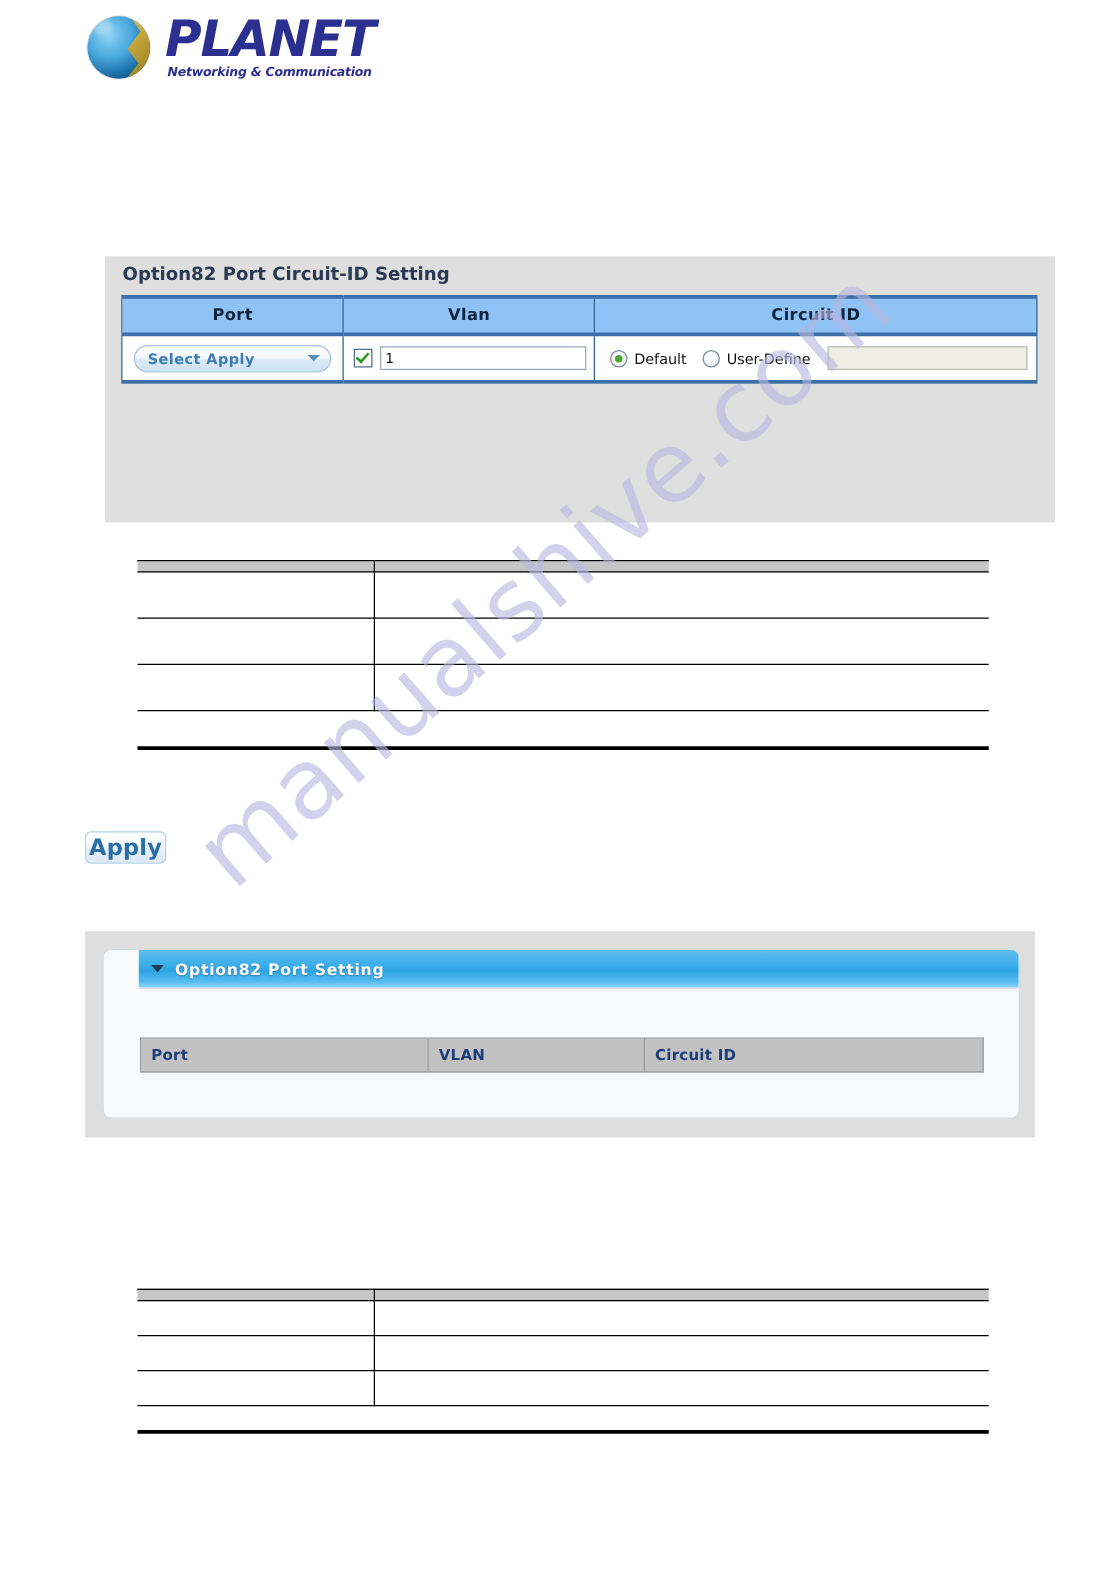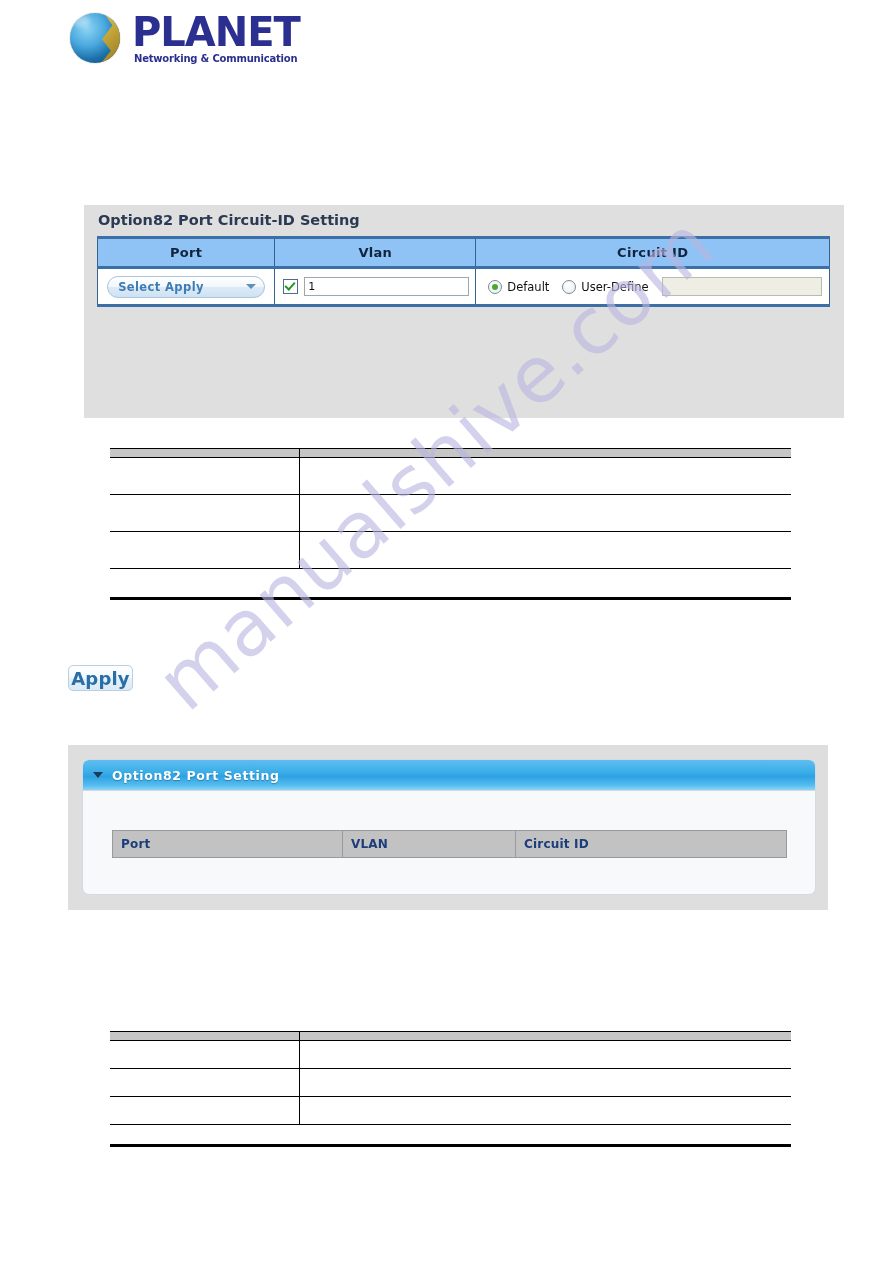--- a/index.html
+++ b/index.html
@@ -48,20 +48,21 @@
     width: 893px;
     height: 90px;
     z-index: 2;
   }
   #logo-wrap {
     position: absolute;
     left: 70px;
     top: 12px;
     display: flex;
     align-items: center;
+    font-style: italic;
   }
   .logo-globe {
     width: 50px;
     height: 50px;
     border-radius: 50%;
     background:
       radial-gradient(circle at 34% 30%, #8fd4f5 0%, #49a8dd 38%, #1c6fa8 66%, #0d3d63 100%);
     position: relative;
     box-shadow: 0 0 1px #555;
     overflow: hidden;
@@ -368,20 +369,21 @@
     overflow: hidden;
   }
   #pps-header {
     height: 30px;
     background: linear-gradient(to bottom, #5fbdef 0%, #3fb0ea 35%, #2ea3e3 55%, #56bdf0 85%, #8fd4f6 100%);
     display: flex;
     align-items: center;
     padding-left: 10px;
     gap: 9px;
     border-bottom: 1px solid #cfd9e2;
+    margin-left: 28px;
   }
   .collapse-arrow {
     width: 0; height: 0;
     border-left: 5px solid transparent;
     border-right: 5px solid transparent;
     border-top: 6px solid #1b3c56;
     cursor: pointer;
   }
   #pps-header .pps-title {
     font-family: "DejaVu Sans", sans-serif;

